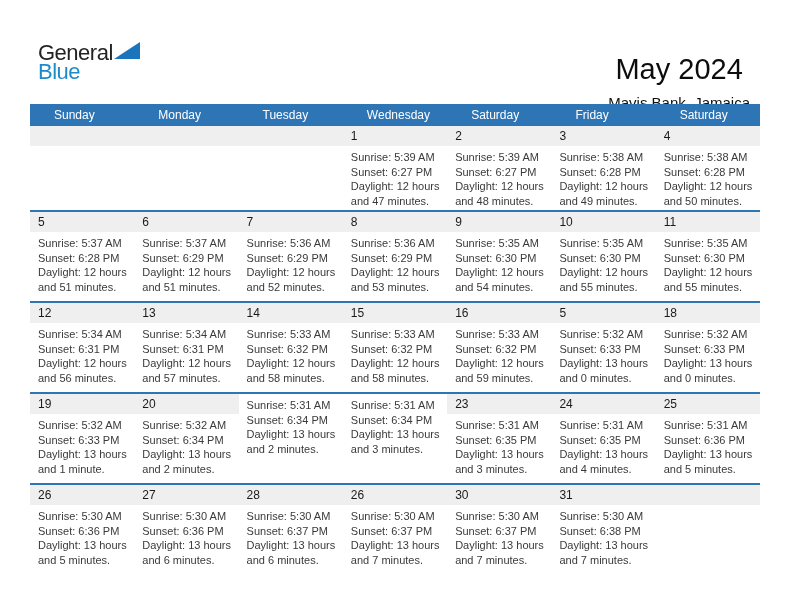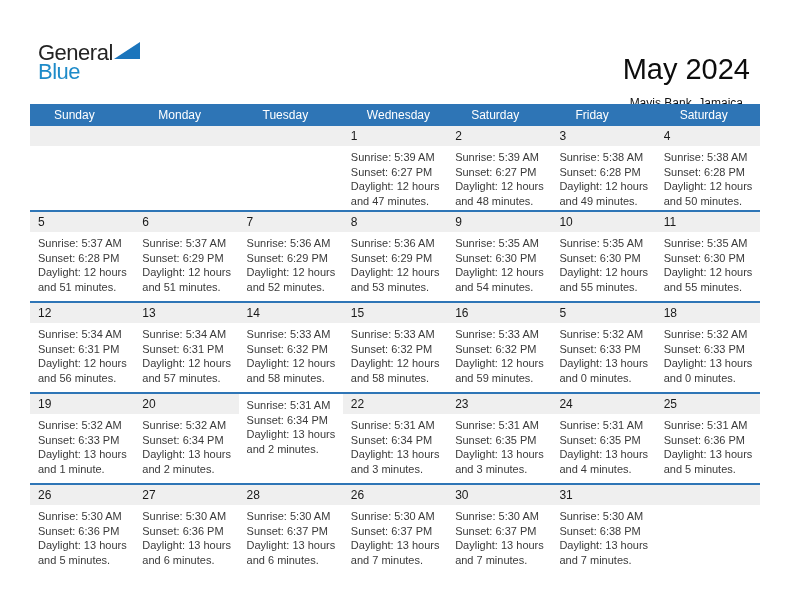--- a/index.html
+++ b/index.html
@@ -12,21 +12,21 @@
 
   
   .logo{position:absolute;left:38px;top:42px;}
   .logo-row{display:flex;}
   .logo-general{font-size:22px;line-height:1;color:#232323;letter-spacing:-0.5px;}
   .logo-triangle{margin-left:1px;margin-bottom:1px;display:block;}
   .logo-blue{font-size:22px;line-height:1;color:#1E8BC9;margin-top:-3px;letter-spacing:-0.5px;}
 
   .titles{position:absolute;right:42px;top:36px;text-align:center;margin-top:16px;}
   .page-title{font-size:29px;line-height:34px;color:#0d0d0d;}
-  .page-subtitle{font-size:12px;line-height:18px;color:#111111;margin-top:8px;}
+  .page-subtitle{font-size:15px;line-height:18px;color:#111111;margin-top:8px;}
 
   
   .calendar{position:absolute;left:30px;top:104px;width:730px;}
   .day-headers{display:flex;background:#2E75B6;height:22px;}
   .day-header{flex:1 1 0;color:#ffffff;font-size:12px;line-height:22px;padding-left:24px;
               white-space:nowrap;overflow:hidden;}
   .week-row{display:flex;min-height:89px;border-top:2px solid #2E75B6;background:#ffffff;}
   .week-row:first-child{border-top:none;min-height:84px;}
   .day-cell{flex:1 1 0;min-width:0;}
   .day-number{height:20px;background:#EFEFEF;font-size:12px;line-height:20px;
@@ -241,21 +241,20 @@
             </div>
           </div>
           <div class="day-cell">
             <div class="day-info">
               <div class="info-line">Sunrise: 5:31 AM</div>
               <div class="info-line">Sunset: 6:34 PM</div>
               <div class="info-line">Daylight: 13 hours and 2 minutes.</div>
             </div>
           </div>
           <div class="day-cell">
-            <div class="day-number">22</div>
             <div class="day-info">
               <div class="info-line">Sunrise: 5:31 AM</div>
               <div class="info-line">Sunset: 6:34 PM</div>
               <div class="info-line">Daylight: 13 hours and 3 minutes.</div>
             </div>
           </div>
           <div class="day-cell">
             <div class="day-number">23</div>
             <div class="day-info">
               <div class="info-line">Sunrise: 5:31 AM</div>

